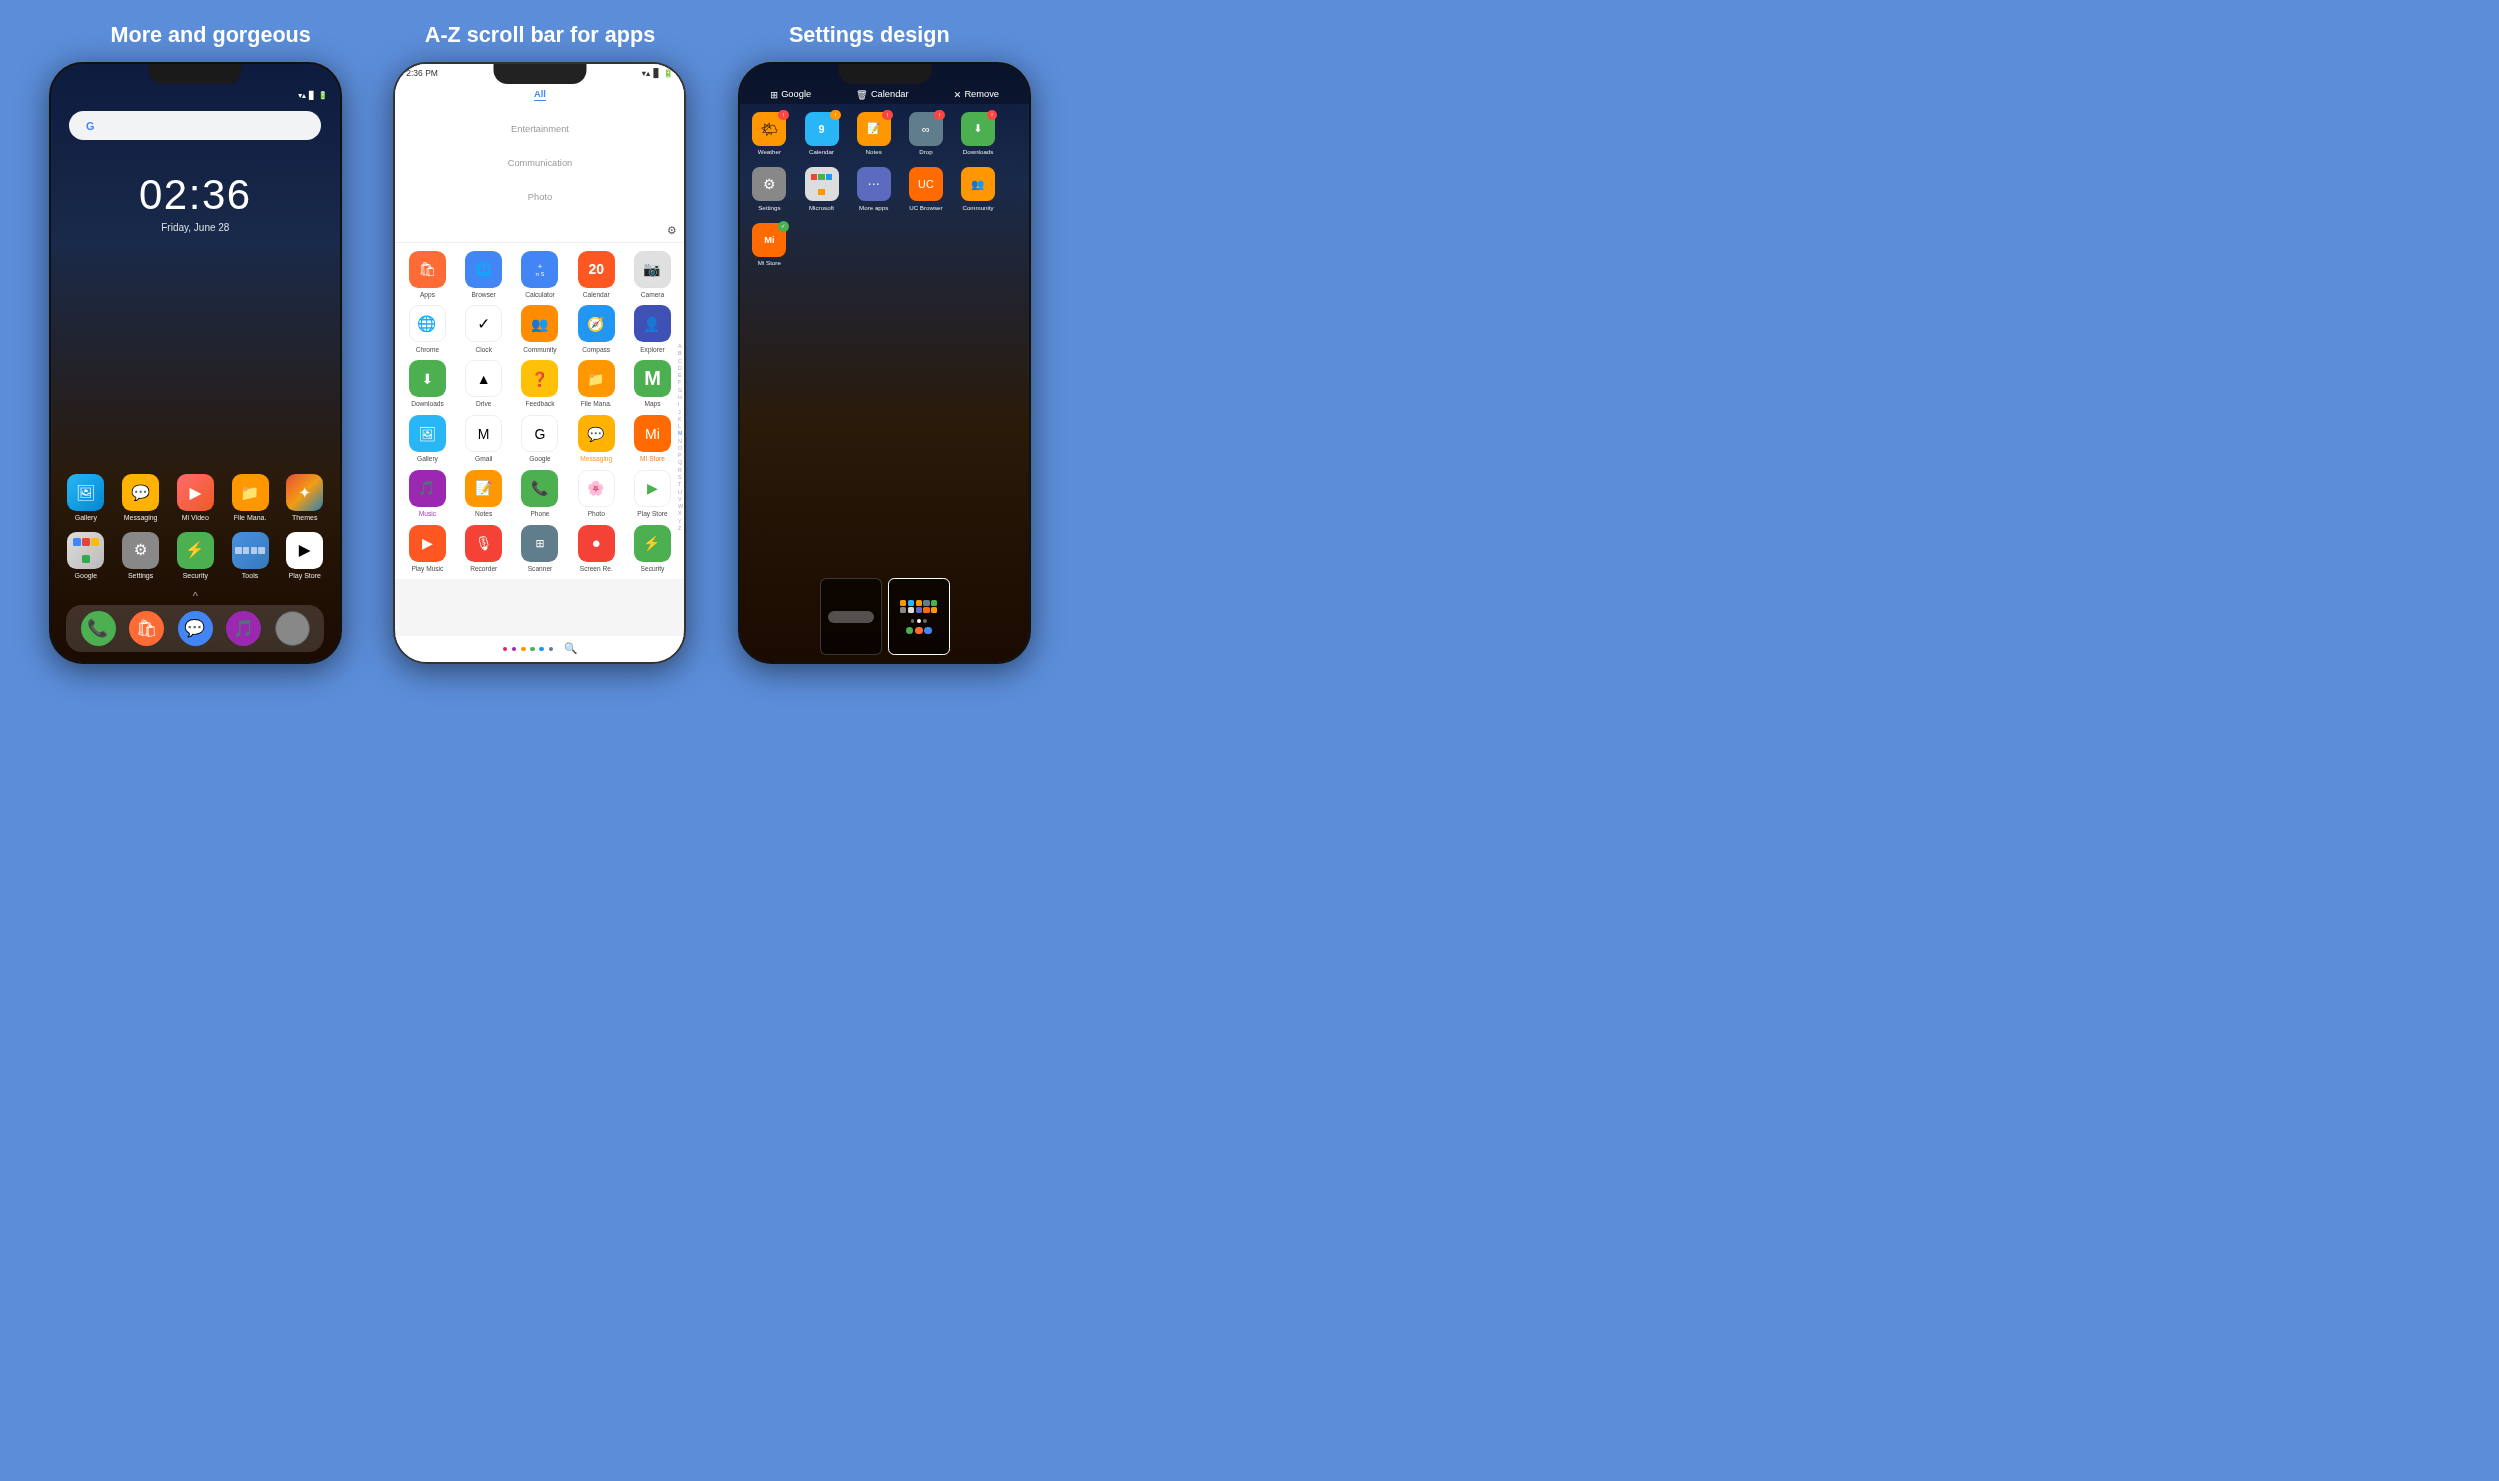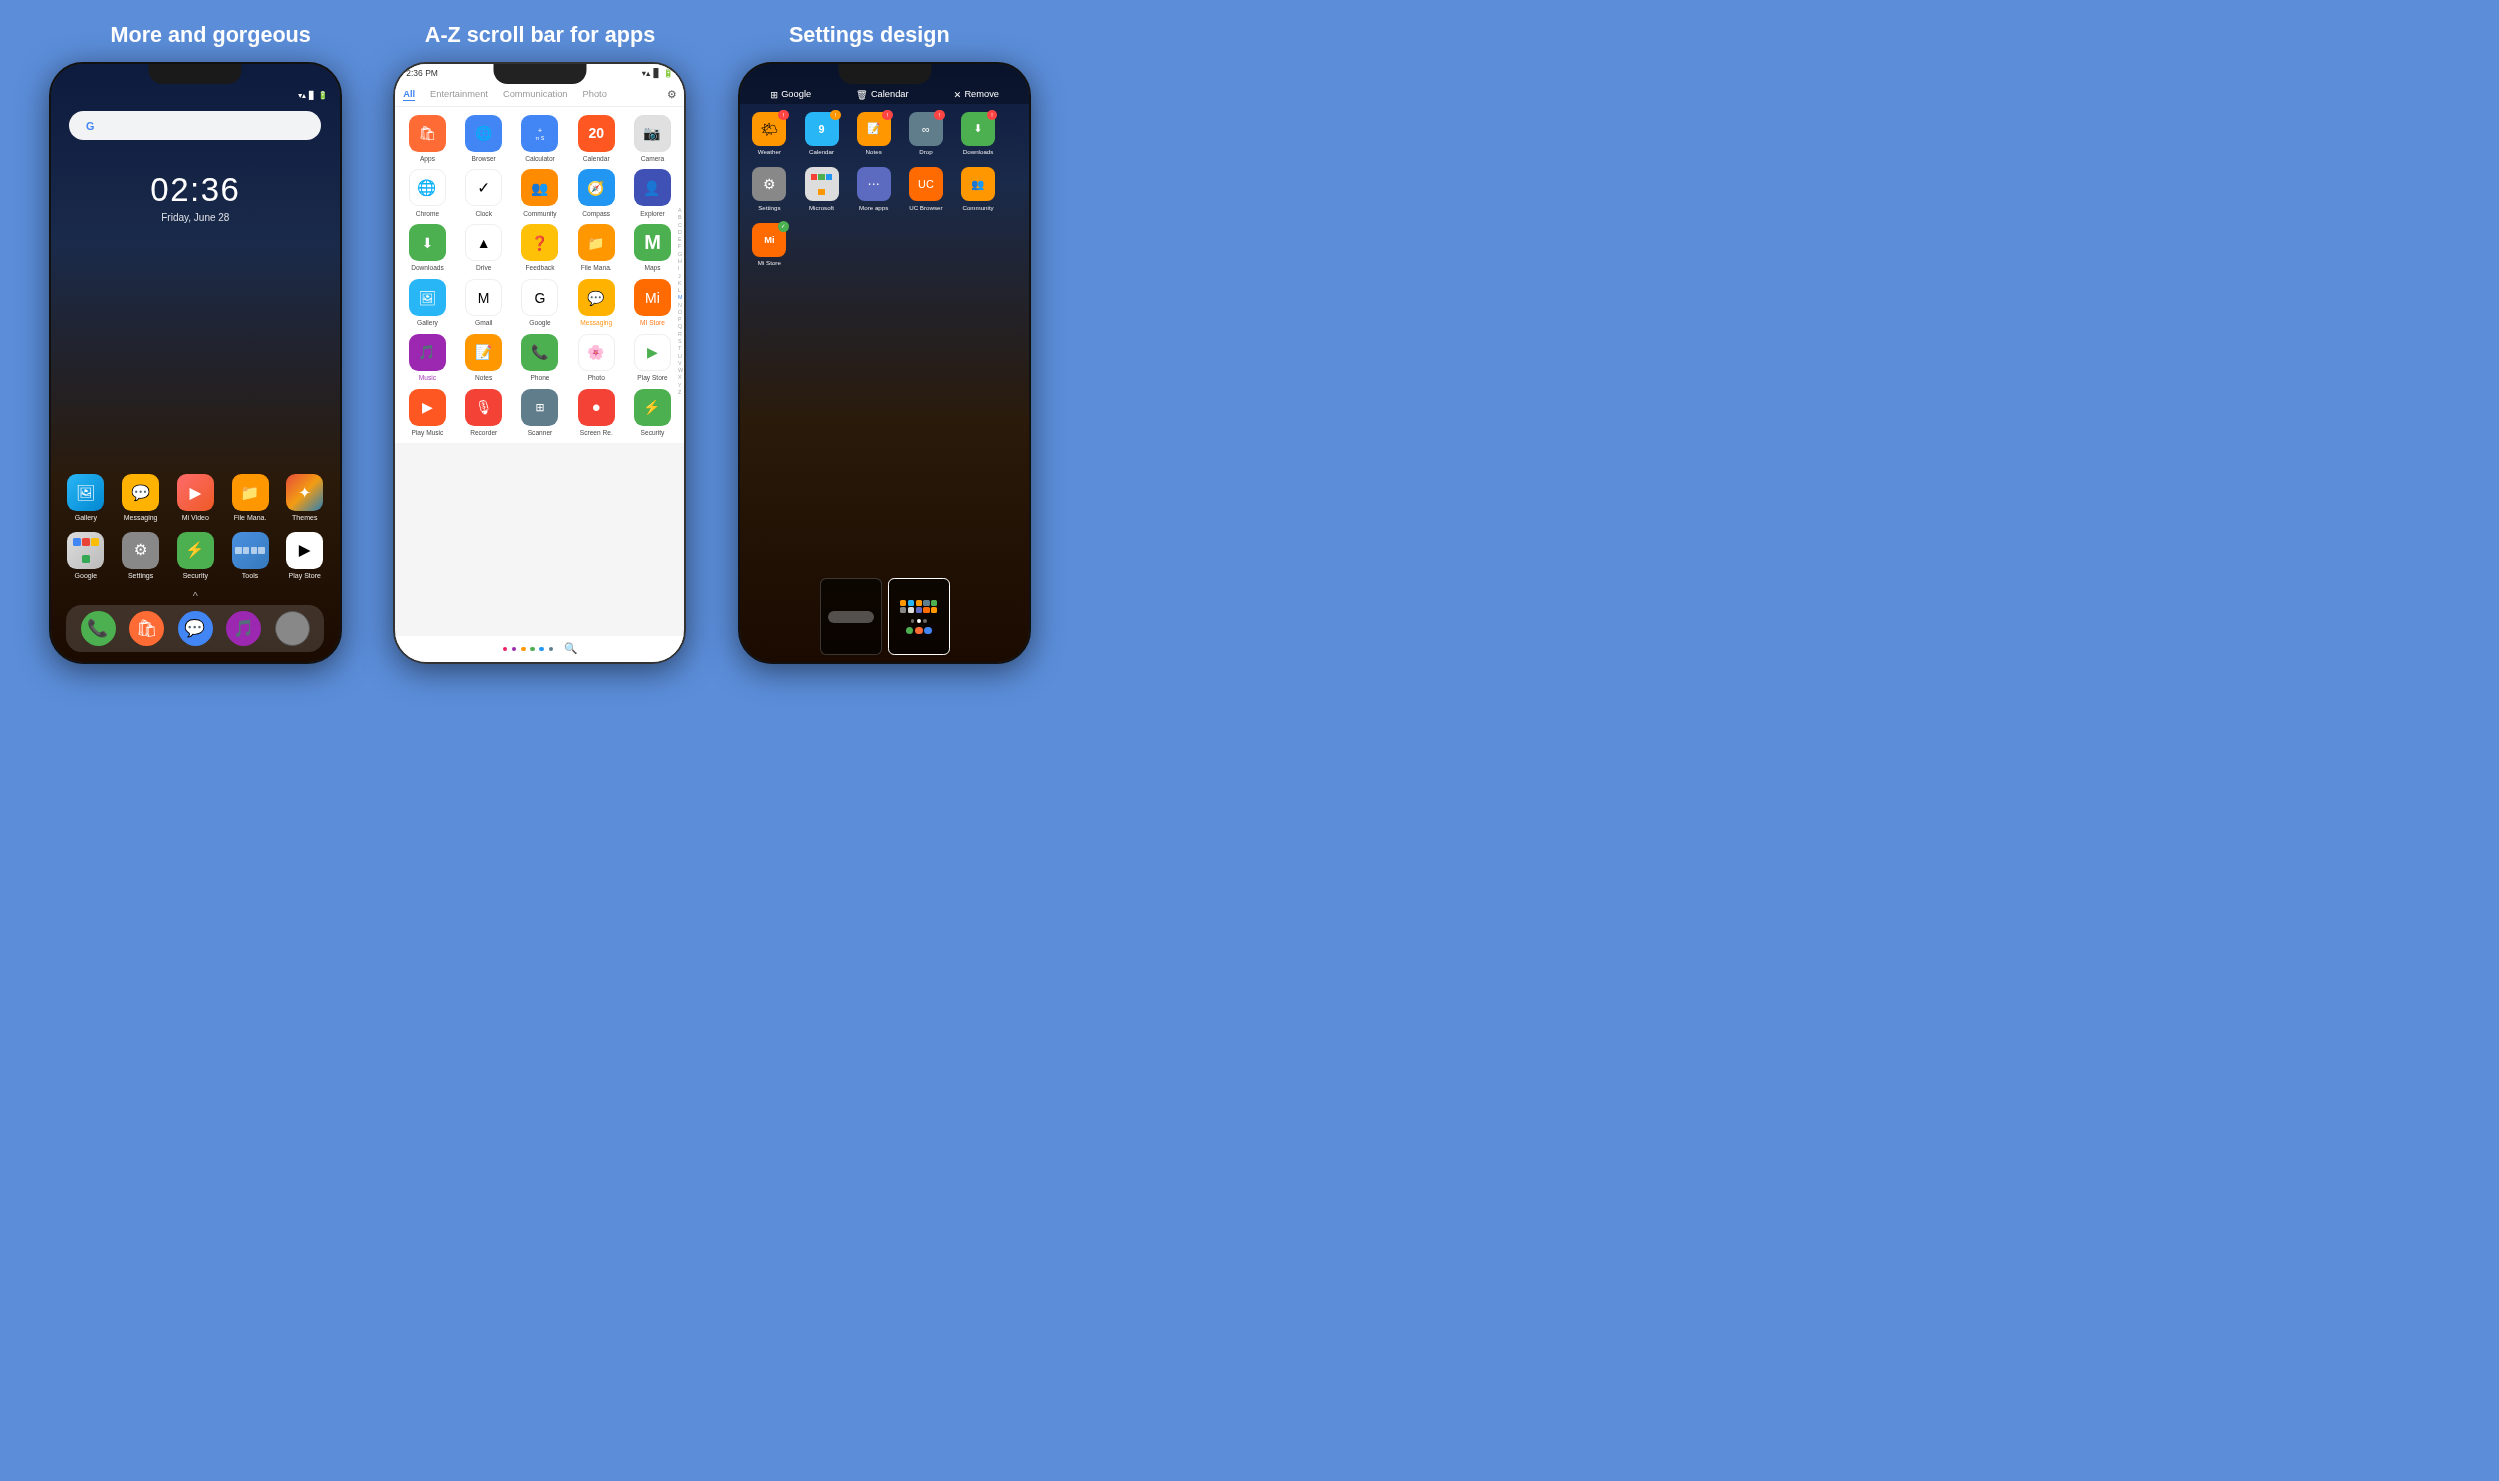--- a/index.html
+++ b/index.html
@@ -116,21 +116,21 @@
       color: #4285F4;
     }
 
     .clock-display {
       text-align: center;
       margin-top: 31px;
       color: white;
     }
 
     .clock-time {
-      font-size: 33px;
+      font-size: 42px;
       font-weight: 200;
       letter-spacing: 1.5px;
     }
 
     .clock-date {
       font-size: 10px;
       opacity: 0.85;
       margin-top: 3.1px;
     }
 
@@ -204,22 +204,23 @@
       padding: 4.6px 10.8px;
       font-size: 8.5px;
       color: #333;
     }
 
     .tabs-row {
       background: white;
       display: flex;
       align-items: center;
       padding: 4.6px 7.7px;
-      gap: 15px;
+      gap: 21px;
       border-bottom: 0.8px solid #eee;
+      flex-direction: column;
     }
 
     .tab-item {
       font-size: 9.3px;
       color: #999;
       padding: 1.5px 0;
     }
 
     .tab-item.active {
       color: #4285F4;

